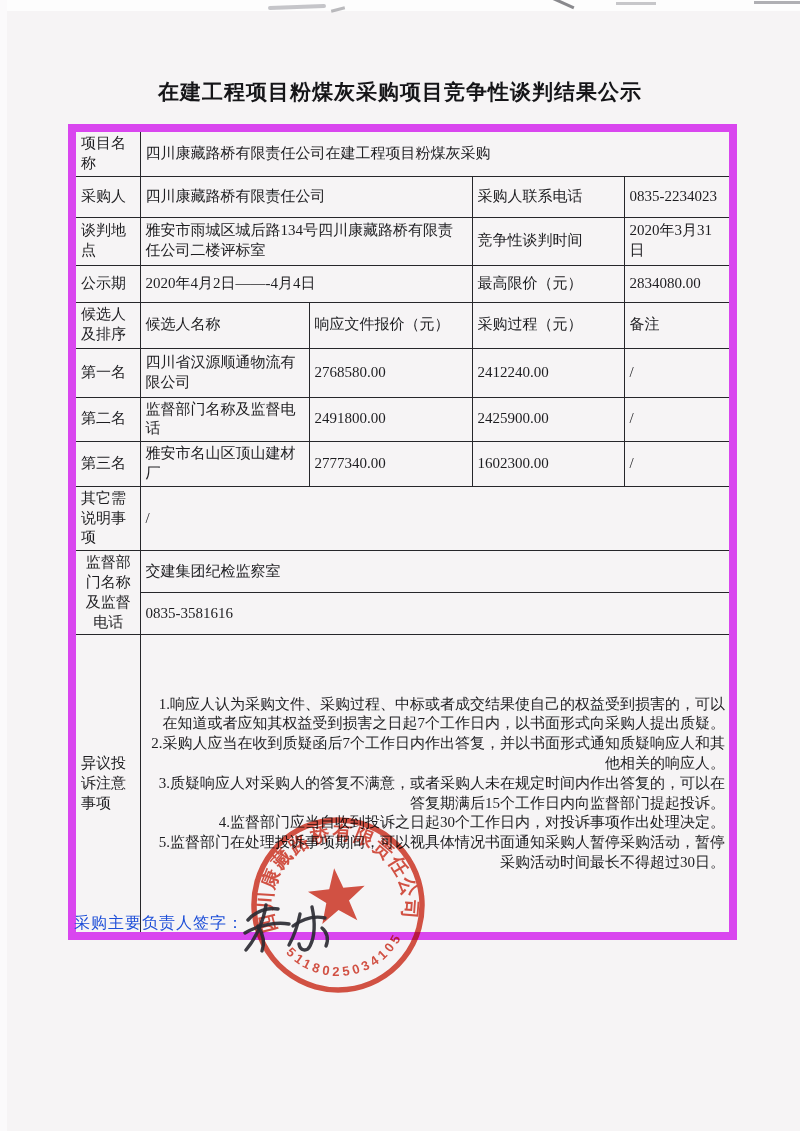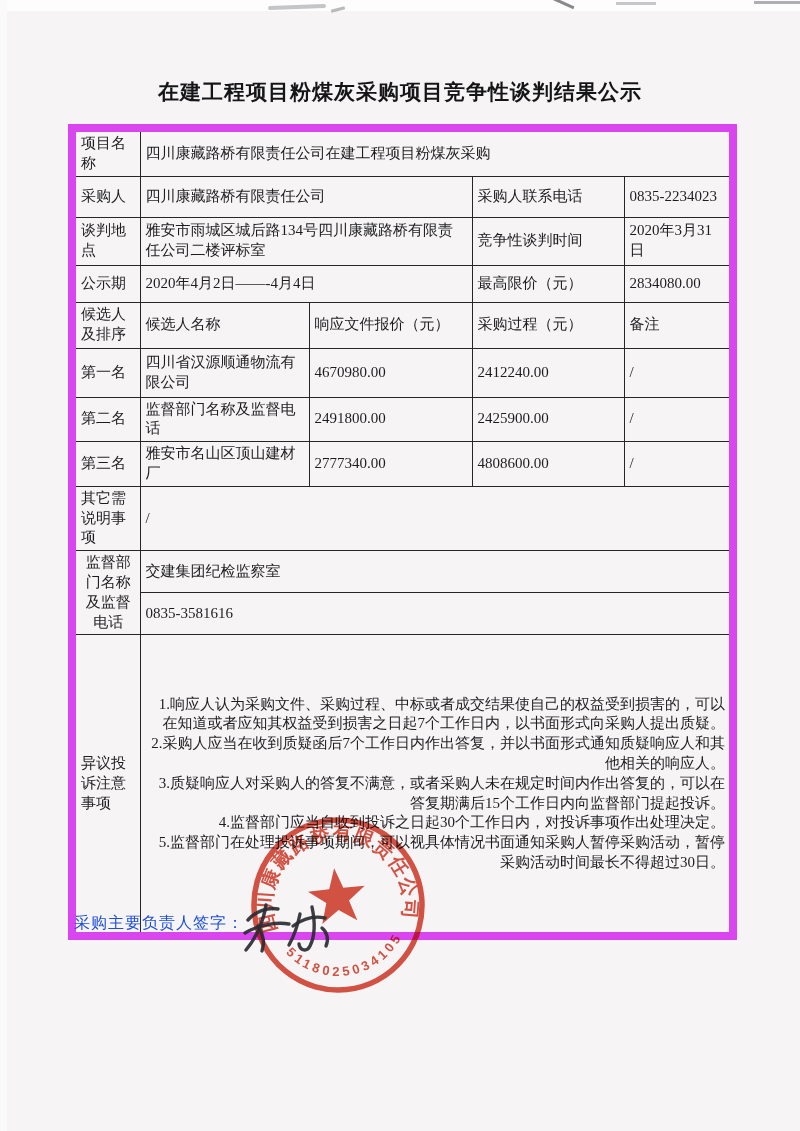--- a/index.html
+++ b/index.html
@@ -115,36 +115,36 @@
   <tr style="height:46px">
     <td class="lbl">候选人及排序</td>
     <td class="ctr">候选人名称</td>
     <td class="ctr">响应文件报价（元）</td>
     <td class="ctr">采购过程（元）</td>
     <td class="ctr">备注</td>
   </tr>
   <tr style="height:49px">
     <td class="lbl">第一名</td>
     <td class="val">四川省汉源顺通物流有限公司</td>
-    <td class="ctr">4670980.00</td>
+    <td class="ctr">2768580.00</td>
     <td class="ctr">2412240.00</td>
     <td class="ctr">/</td>
   </tr>
   <tr style="height:40px">
     <td class="lbl">第二名</td>
     <td class="val">监督部门名称及监督电话</td>
     <td class="ctr">2491800.00</td>
     <td class="ctr">2425900.00</td>
     <td class="ctr">/</td>
   </tr>
   <tr style="height:38px">
     <td class="lbl">第三名</td>
     <td class="val">雅安市名山区顶山建材厂</td>
     <td class="ctr">2777340.00</td>
-    <td class="ctr">4808600.00</td>
+    <td class="ctr">1602300.00</td>
     <td class="ctr">/</td>
   </tr>
   <tr style="height:41px">
     <td class="lbl">其它需说明事项</td>
     <td class="ctr" colspan="4">/</td>
   </tr>
   <tr style="height:40px">
     <td class="lbl-c" rowspan="2">监督部门名称及监督电话</td>
     <td class="ctr" colspan="4">交建集团纪检监察室</td>
   </tr>

